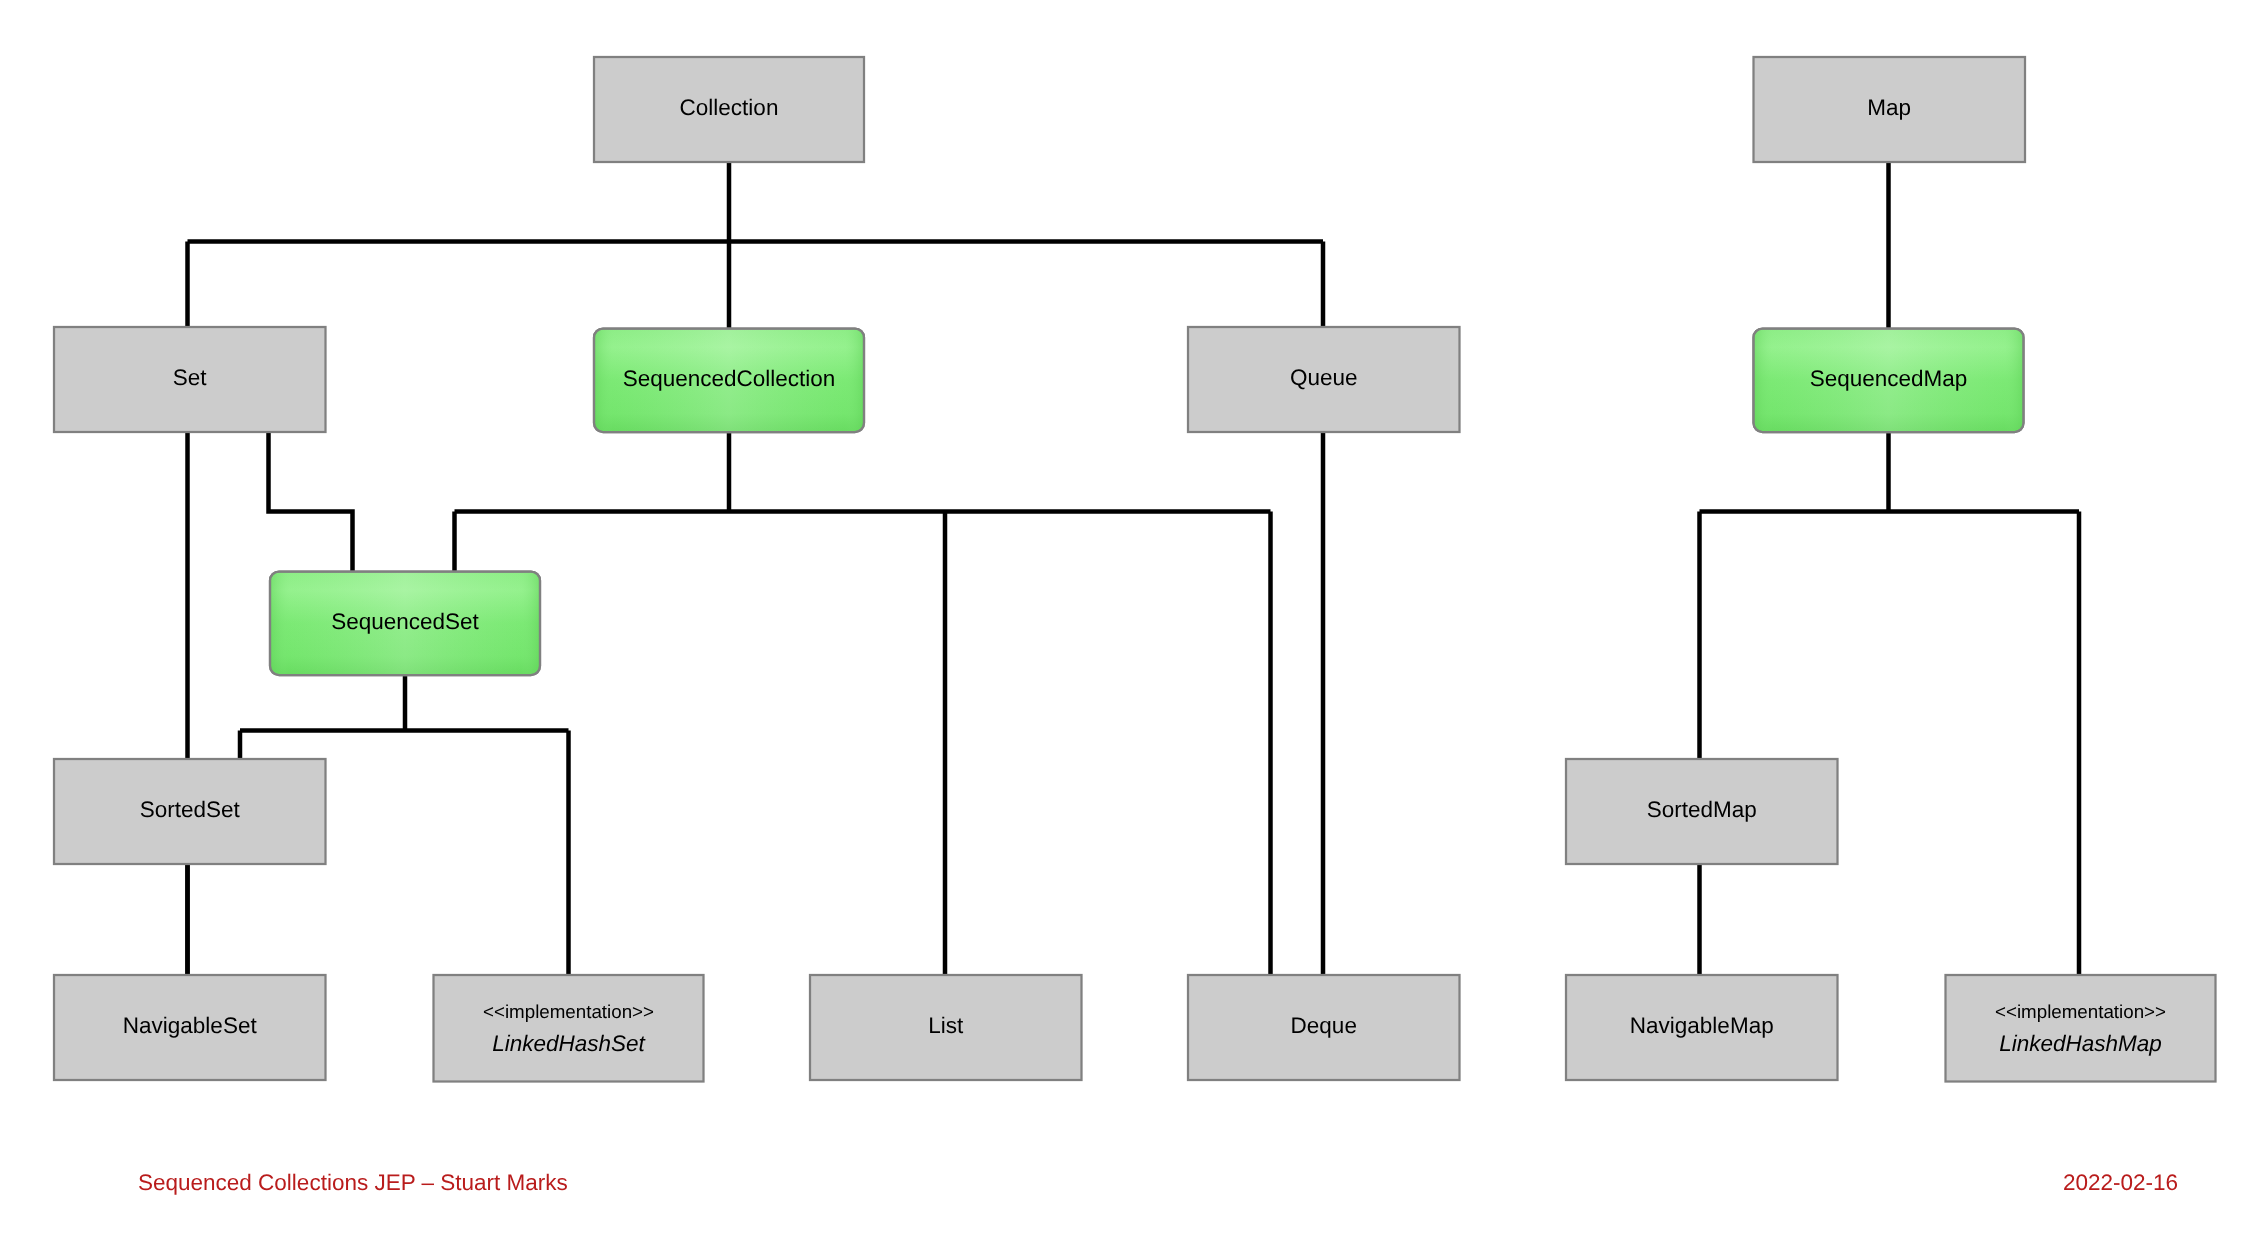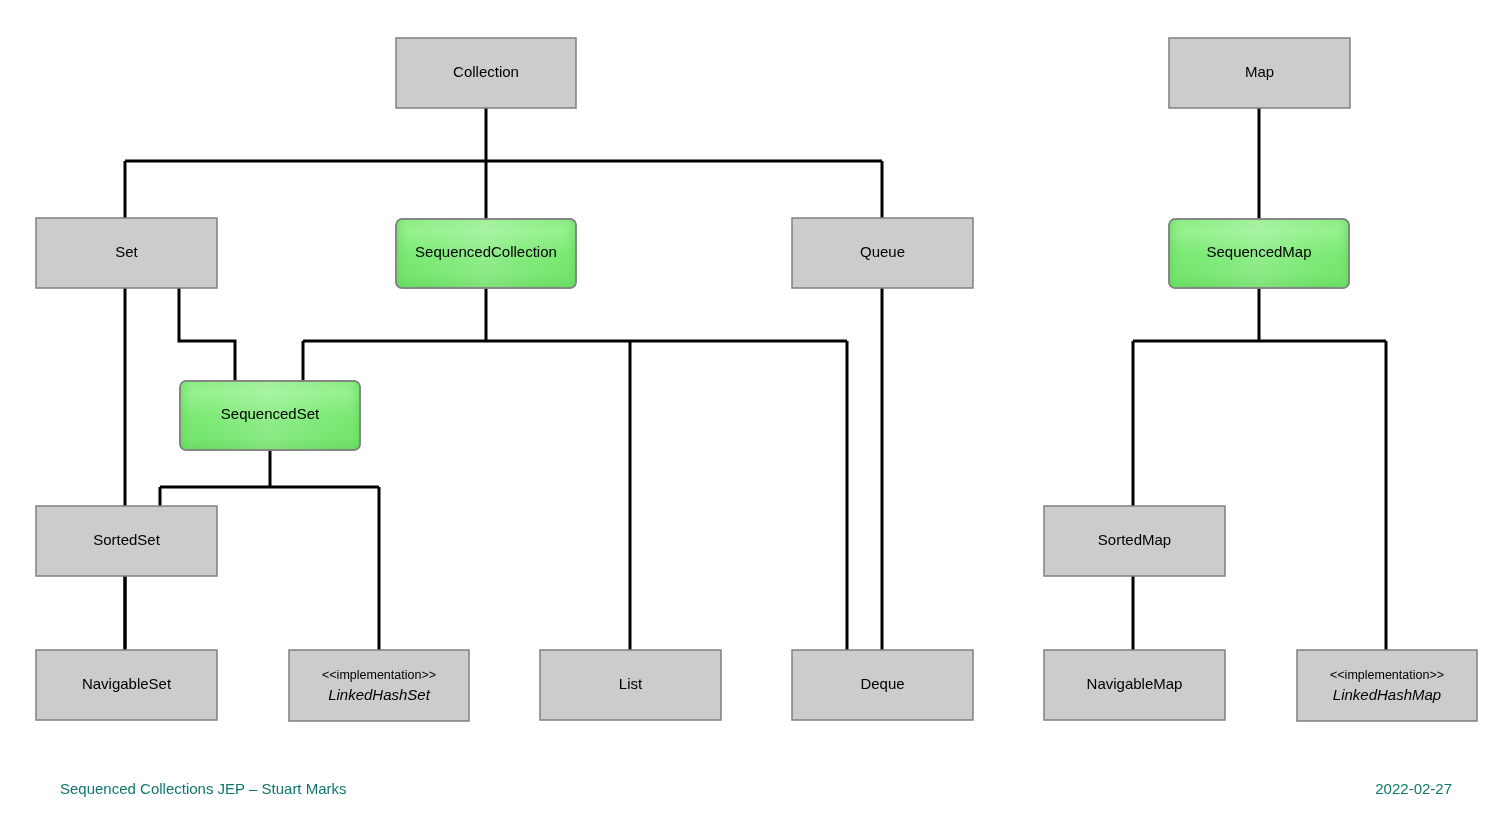--- a/index.html
+++ b/index.html
@@ -59,22 +59,23 @@
     font-size: 15px;
     font-style: italic;
     fill: #000000;
     text-anchor: middle;
     dominant-baseline: middle;
   }
   .footer-text {
     position: absolute;
     font-family: "Liberation Sans", sans-serif;
     font-size: 15px;
-    color: #0f766e;
+    color: #b91c1c;
     white-space: nowrap;
+    margin-left: 32px;
   }
   #footer-credit { left: 60px; top: 780px; }
   #footer-date  { right: 60px; top: 780px; }
 </style>
 </head>
 <body>
 
 <svg id="diagram-canvas" viewBox="0 0 1512 840" width="1512" height="840" xmlns="http://www.w3.org/2000/svg">
   <defs>
     <linearGradient id="greenGrad" x1="0" y1="0" x2="0" y2="1">
@@ -181,13 +182,13 @@
       </g>
       <g>
         <rect x="1297" y="650" width="180" height="71" class="node-rect-plain"></rect>
         <text class="node-stereotype" x="1387" y="675.5">&lt;&lt;implementation&gt;&gt;</text>
         <text class="node-impl-name" x="1387" y="696.5">LinkedHashMap</text>
       </g>
     </g>
 </svg>
 
 <div class="footer-text" id="footer-credit">Sequenced Collections JEP – Stuart Marks</div>
-<div class="footer-text" id="footer-date">2022-02-27</div>
+<div class="footer-text" id="footer-date">2022-02-16</div>
 
 </body></html>

